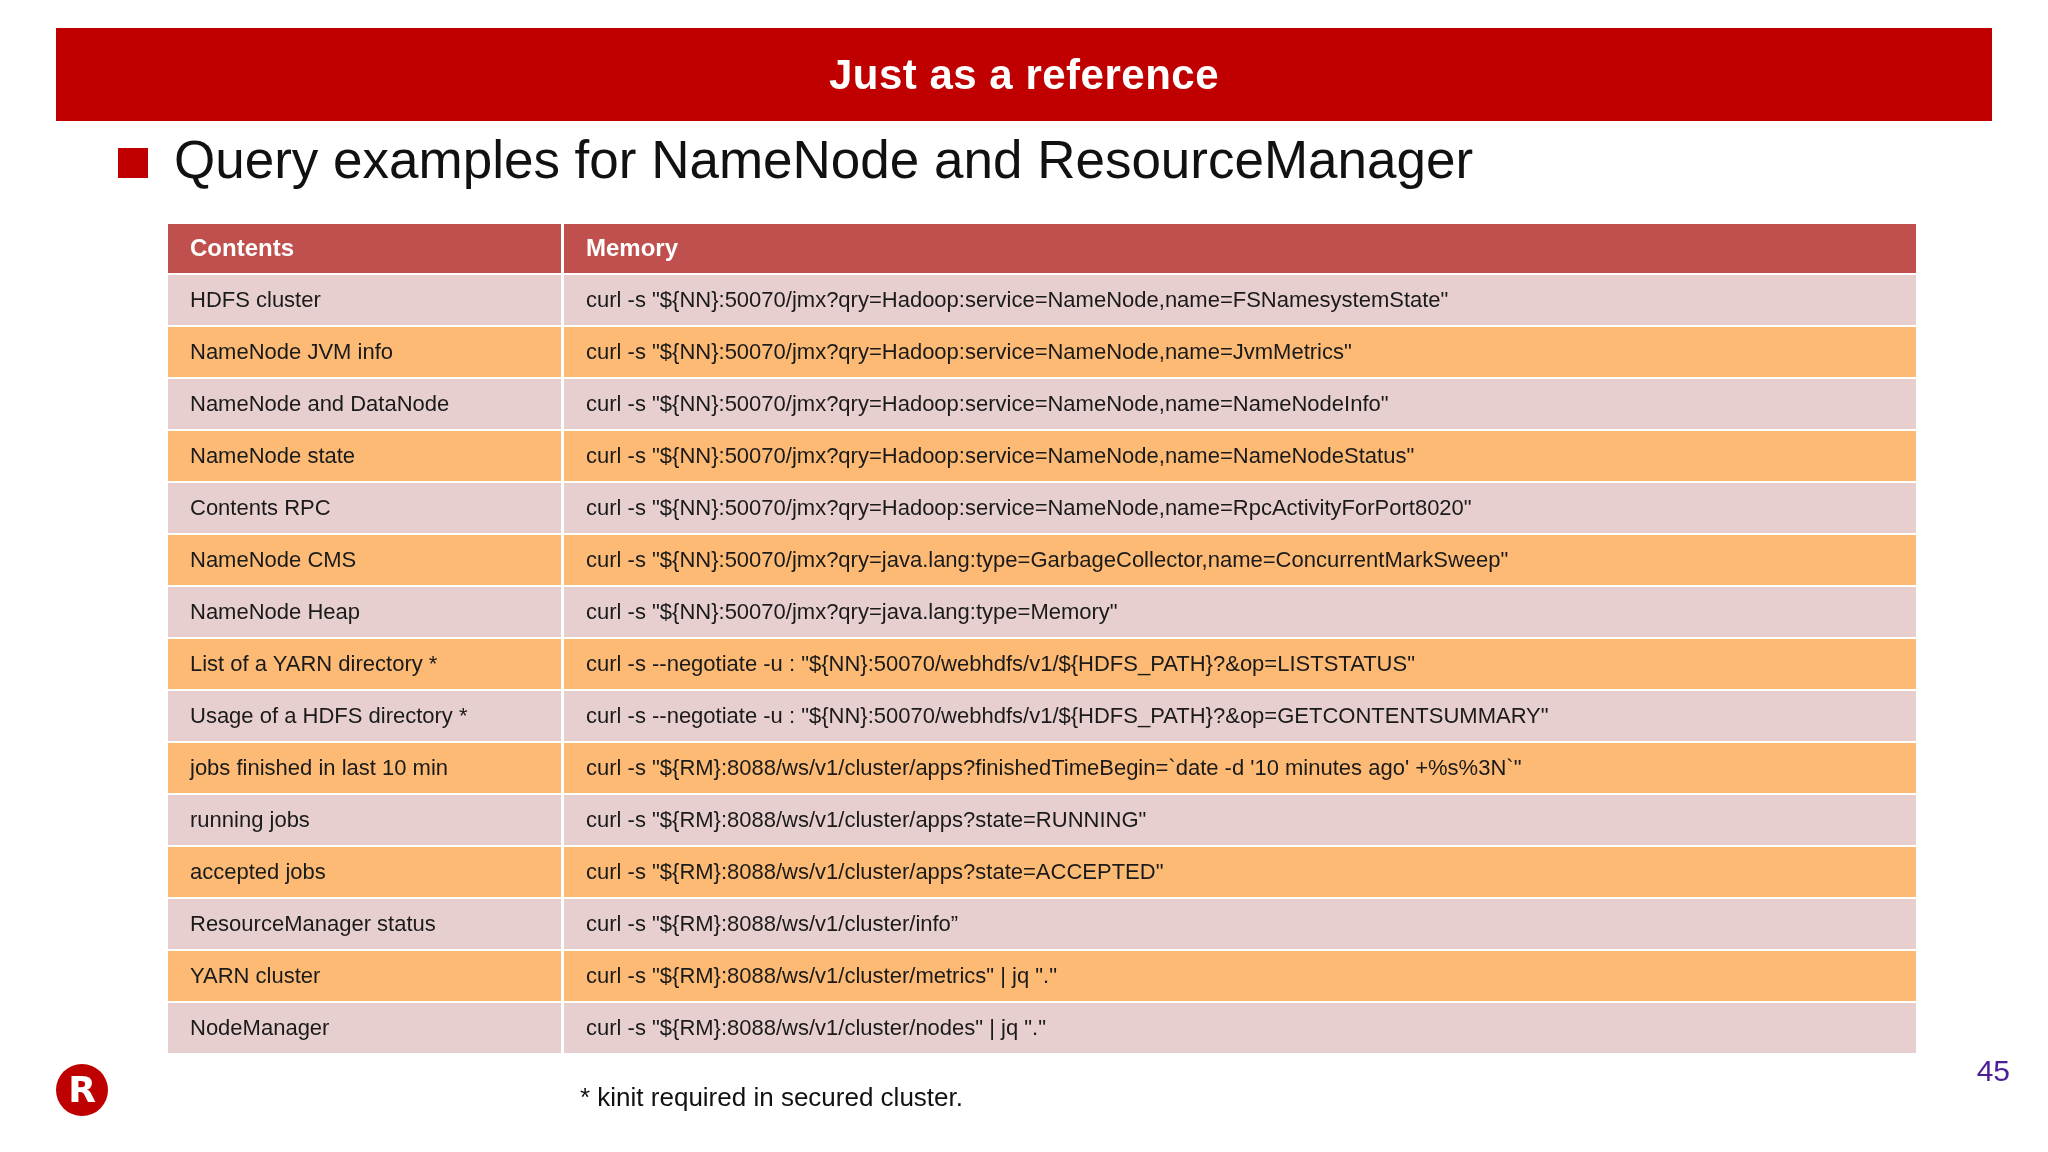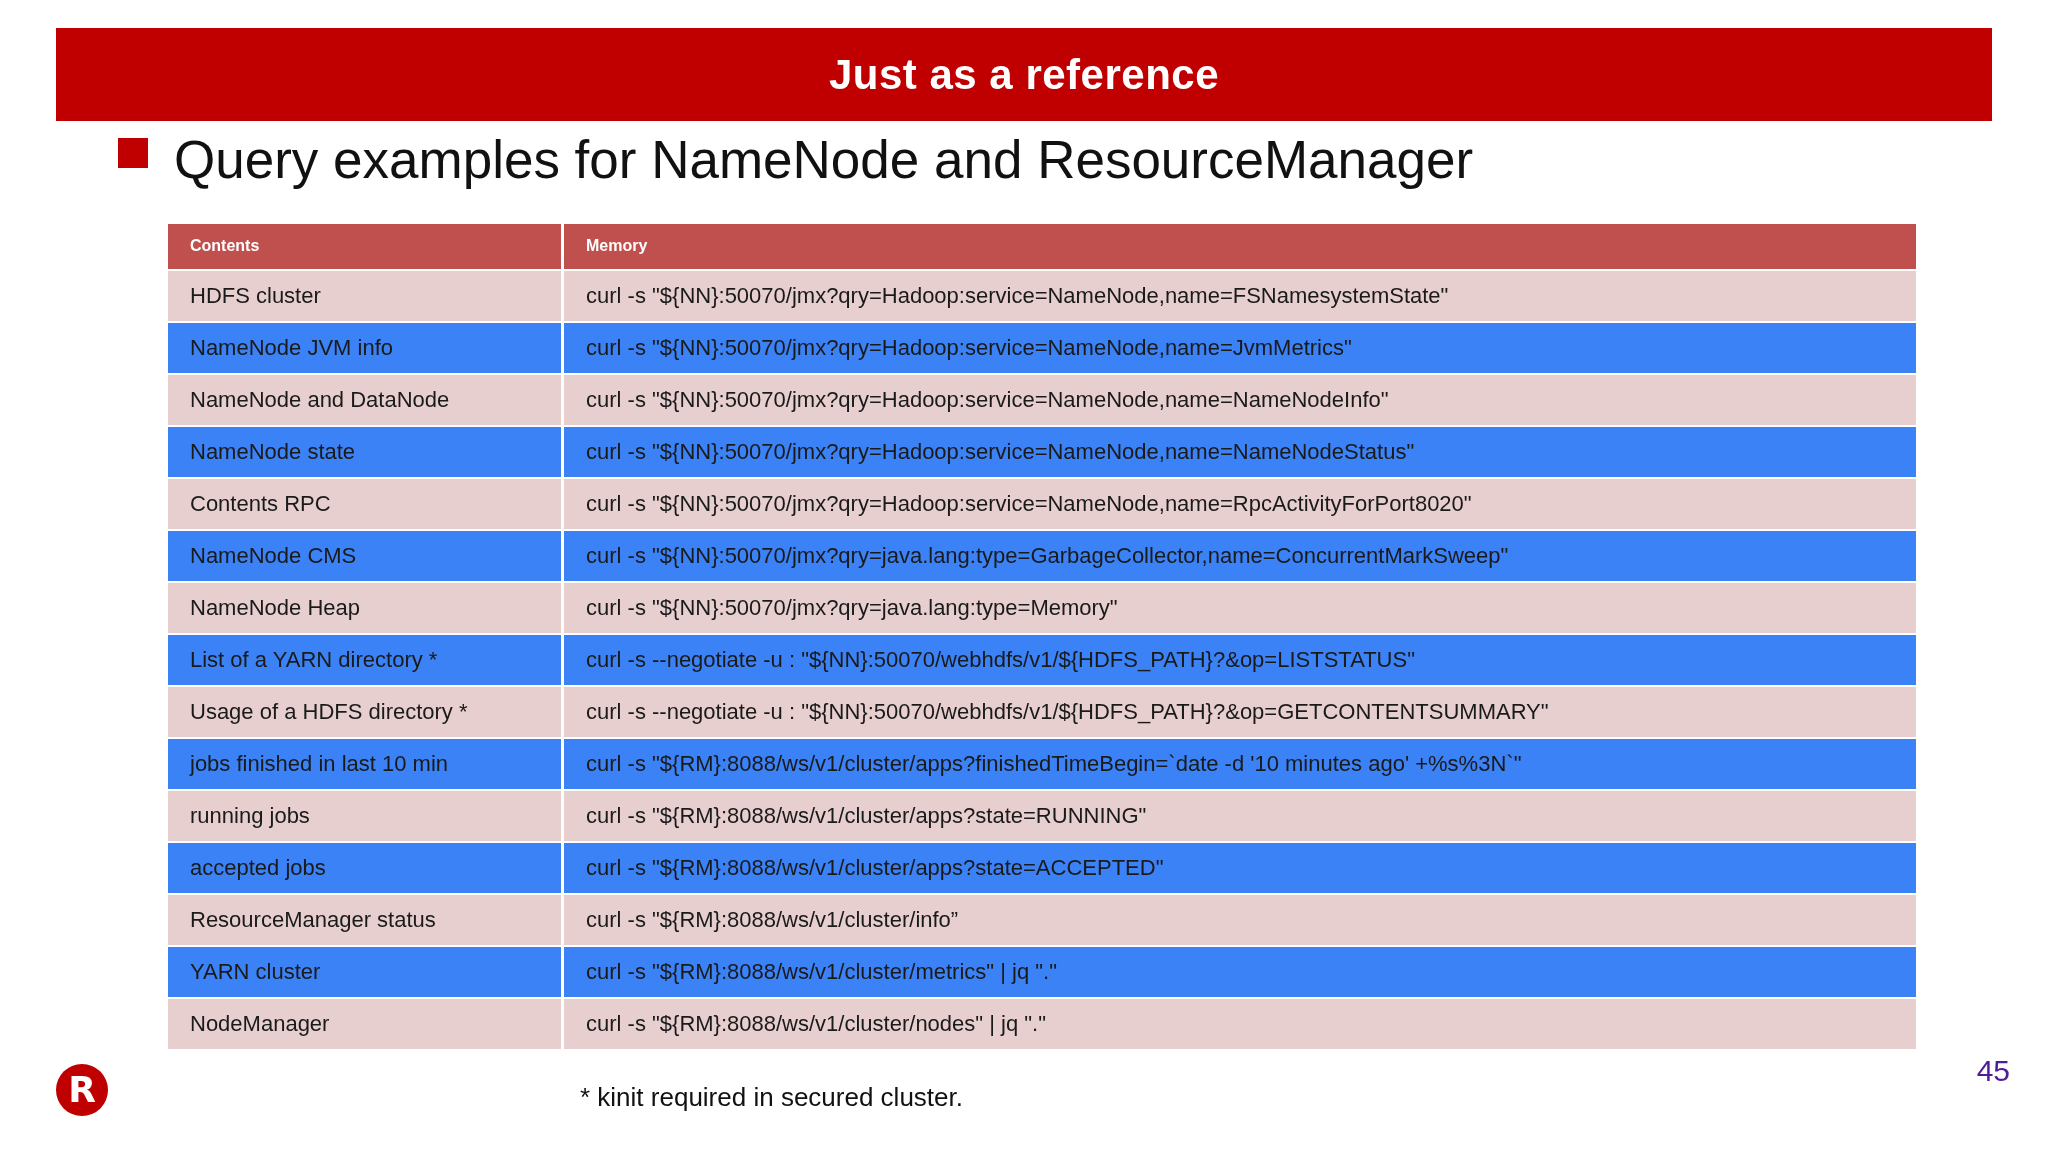--- a/index.html
+++ b/index.html
@@ -35,21 +35,21 @@
     line-height: 1;
     text-align: center;
   }
 
   
   .heading-row {
     position: absolute;
     left: 118px;
     top: 132px;
     display: flex;
-    align-items: flex-start;
+    align-items: center;
     gap: 26px;
   }
   .bullet-square {
     width: 30px;
     height: 30px;
     background: #C00000;
     flex: none;
     margin-top: 6px;
   }
   .heading-text {
@@ -72,21 +72,21 @@
     border-spacing: 0 2px;
     width: 100%;
     table-layout: fixed;
   }
   table.qtable col.col-contents { width: 396px; }
   table.qtable col.col-queries  { width: auto; }
 
   table.qtable th {
     background: #C0504D;
     color: #ffffff;
-    font-size: 16px;
+    font-size: 24px;
     font-weight: bold;
     text-align: left;
     padding: 10px 0 11px 22px;
     height: 24px;
     vertical-align: middle;
     border-right: 3px solid #ffffff;
   }
   table.qtable th.last { border-right: none; }
 
   table.qtable td {
@@ -96,21 +96,21 @@
     height: 28px;
     vertical-align: middle;
     white-space: nowrap;
     overflow: hidden;
     border-right: 3px solid #ffffff;
     margin-top: 24px;
   }
   table.qtable td.last { border-right: none; }
 
   tr.band-dark td { background: #E8CFCF; }
-  tr.band-light td { background: #3b82f6; }
+  tr.band-light td { background: #fdba74; }
 
   
   .footnote {
     position: absolute;
     left: 580px;
     top: 1082px;
     font-size: 26px;
     color: #111111;
     white-space: nowrap;
   }

